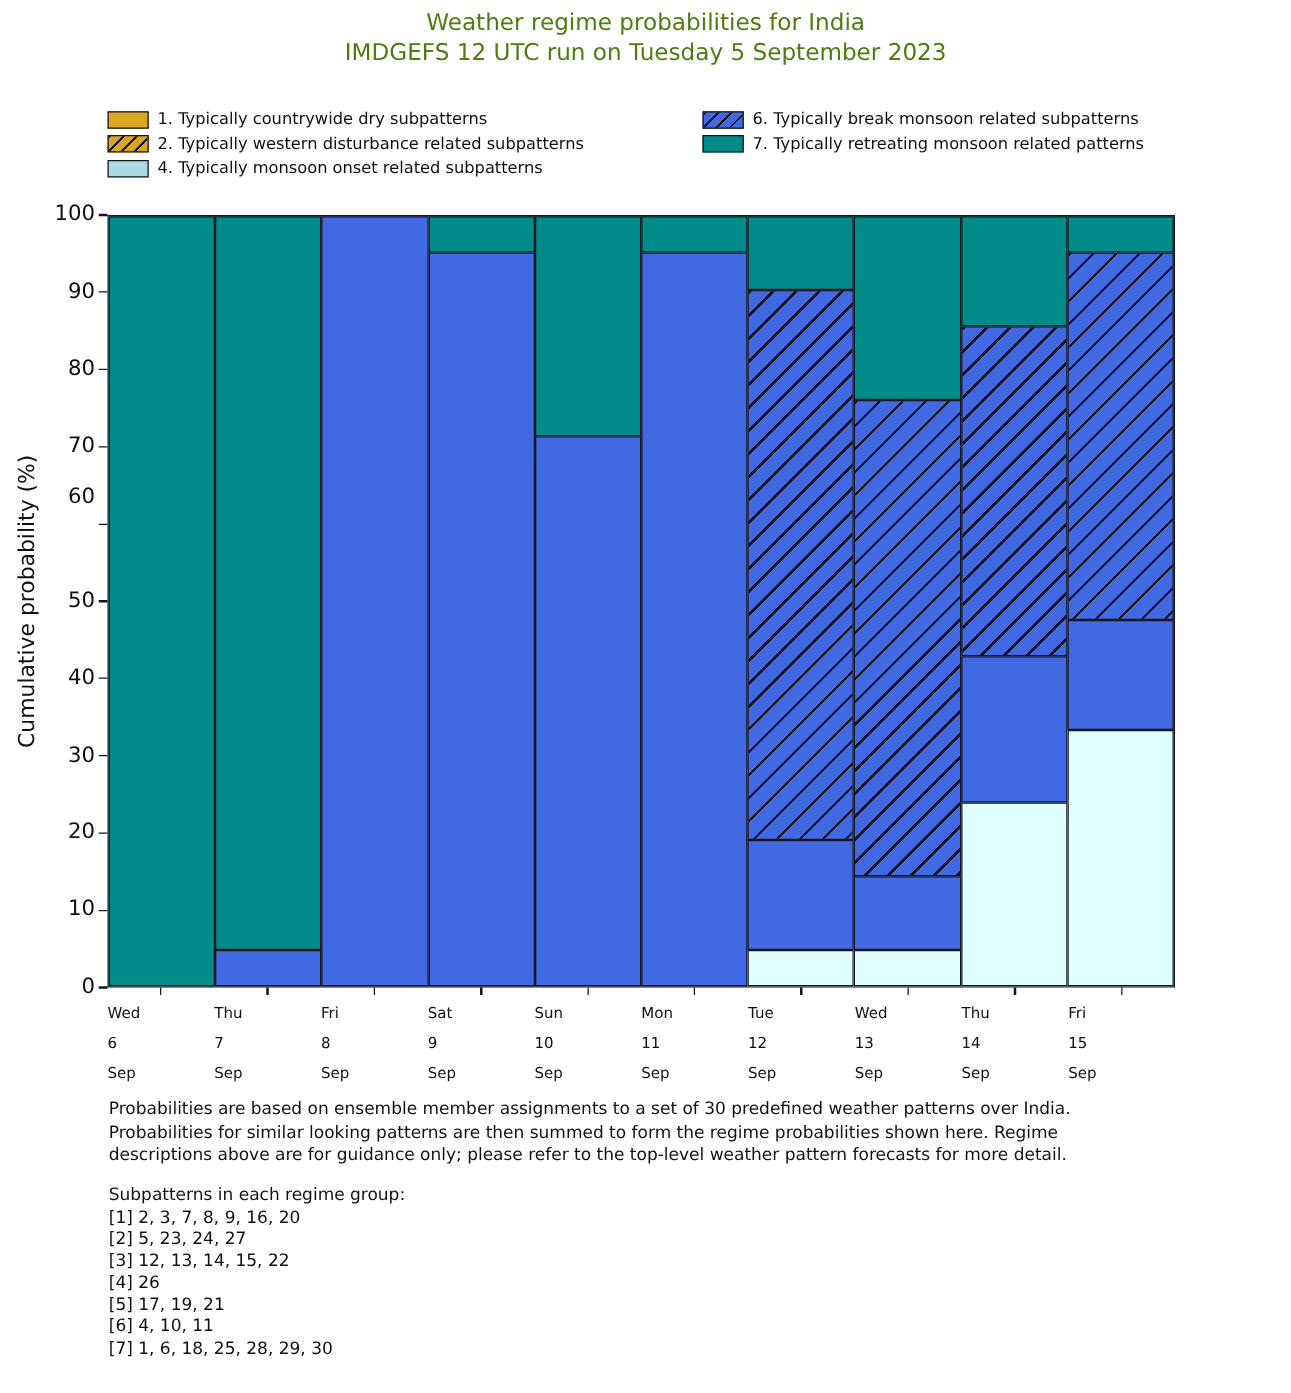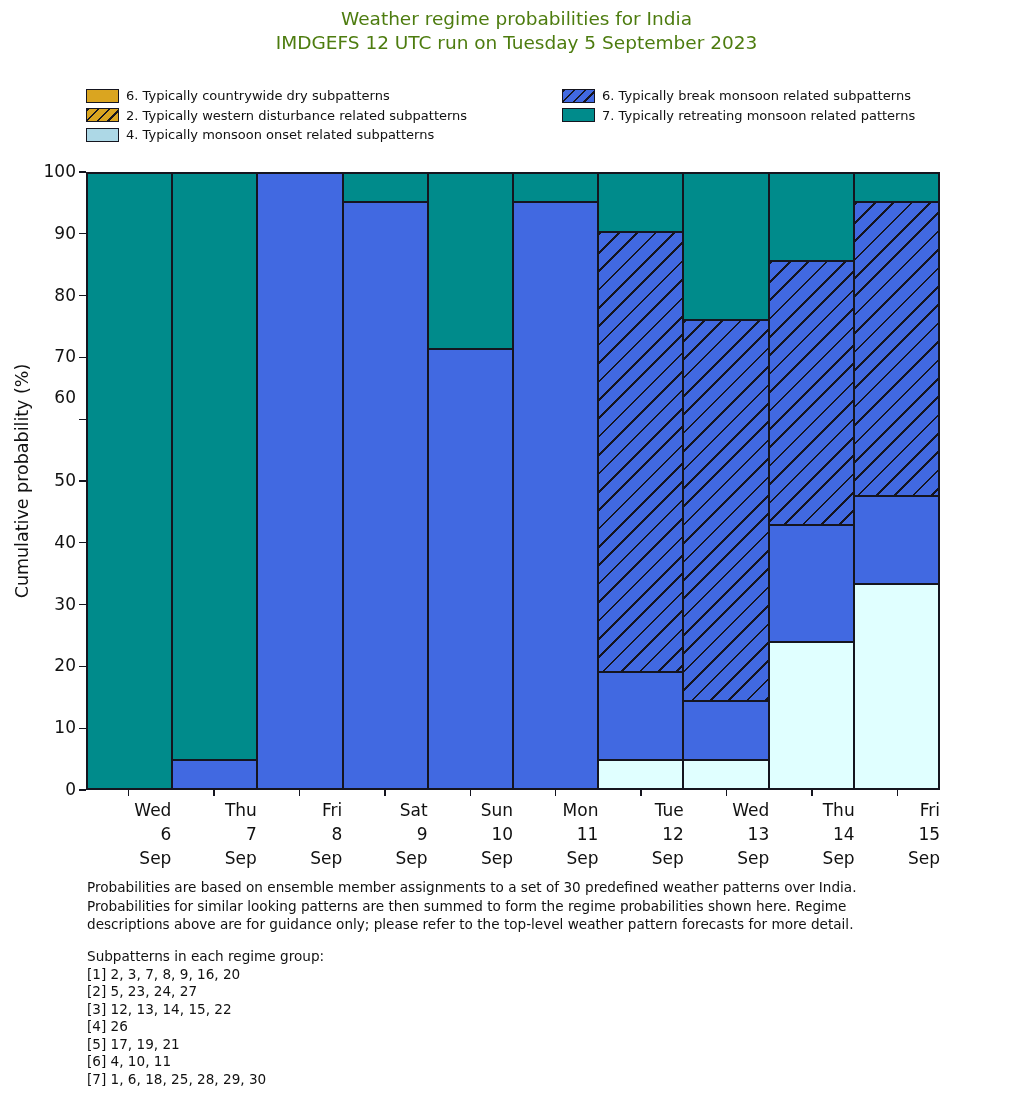--- a/index.html
+++ b/index.html
@@ -29,40 +29,40 @@
 
   .chart{
     position:absolute;left:86px;top:172px;width:854px;height:618px;
     border:1.4px solid #15151f;box-sizing:border-box;display:flex;
   }
   .bar-col{flex:1 1 0;position:relative;}
   .seg{position:absolute;left:0;right:0;border:1.3px solid #15151f;box-sizing:border-box;}
   .seg.hatch{background-image:repeating-linear-gradient(135deg,#15151f 0 1.9px,transparent 1.9px 13px);}
 
   .xlabels{position:absolute;left:86px;top:798px;width:854px;display:flex;}
-  .xlabel{flex:1 1 0;text-align:right;font-size:17px;line-height:24px;}
+  .xlabel{flex:1 1 0;text-align:left;font-size:12px;line-height:24px;}
 
   .footer-paragraph{
     position:absolute;left:87px;top:878px;width:880px;
     font-size:13.6px;line-height:18.6px;white-space:pre-line;
   }
   .subpatterns{position:absolute;left:87px;top:948px;font-size:13.6px;line-height:17.5px;}
 </style>
 </head>
 <body>
 
 <div class="title-block">
   <div class="title-line">Weather regime probabilities for India</div>
   <div class="title-line">IMDGEFS 12 UTC run on Tuesday 5 September 2023</div>
 </div>
 
 <div class="legend-col left" id="legend-left">
     <div class="legend-item">
       <span class="swatch" style="background-color: rgb(218, 165, 32);"></span>
-      <span class="legend-label">6. Typically countrywide dry subpatterns</span>
+      <span class="legend-label">1. Typically countrywide dry subpatterns</span>
     </div>
     <div class="legend-item">
       <span class="swatch sw-hatch" style="background-color: rgb(218, 165, 32);"></span>
       <span class="legend-label">2. Typically western disturbance related subpatterns</span>
     </div>
     <div class="legend-item">
       <span class="swatch" style="background-color: rgb(173, 216, 230);"></span>
       <span class="legend-label">4. Typically monsoon onset related subpatterns</span>
     </div>
   </div>

